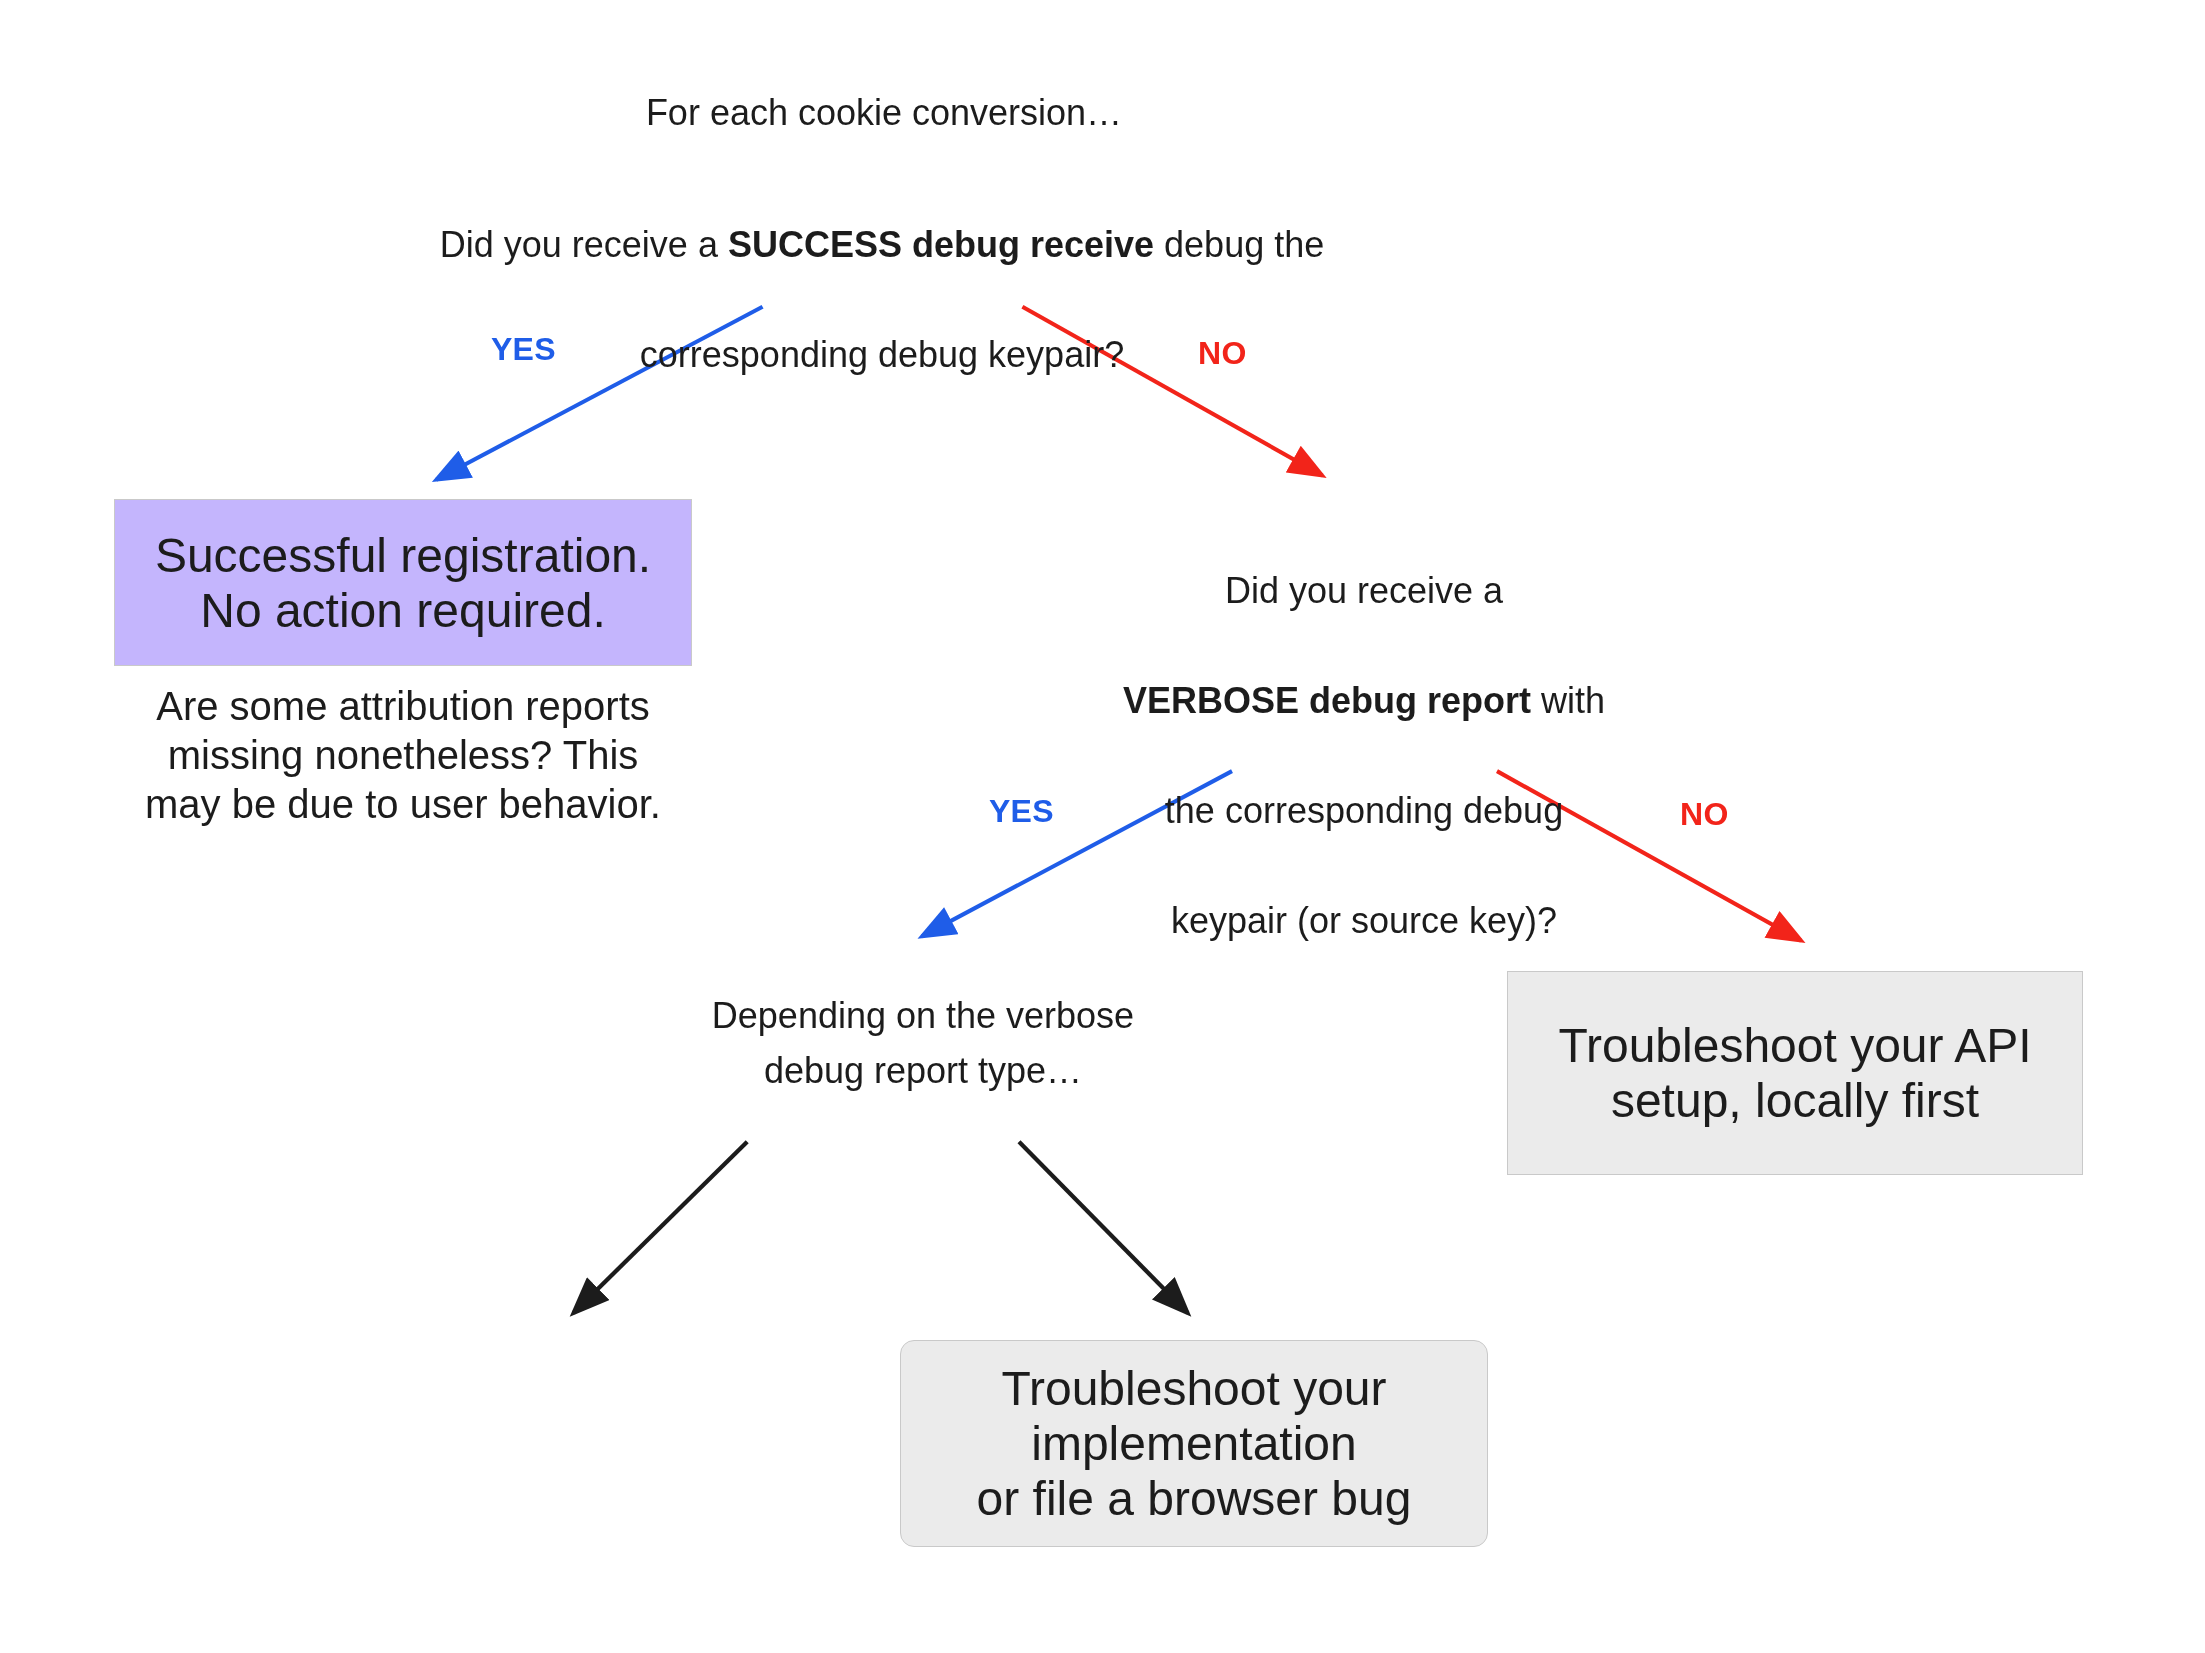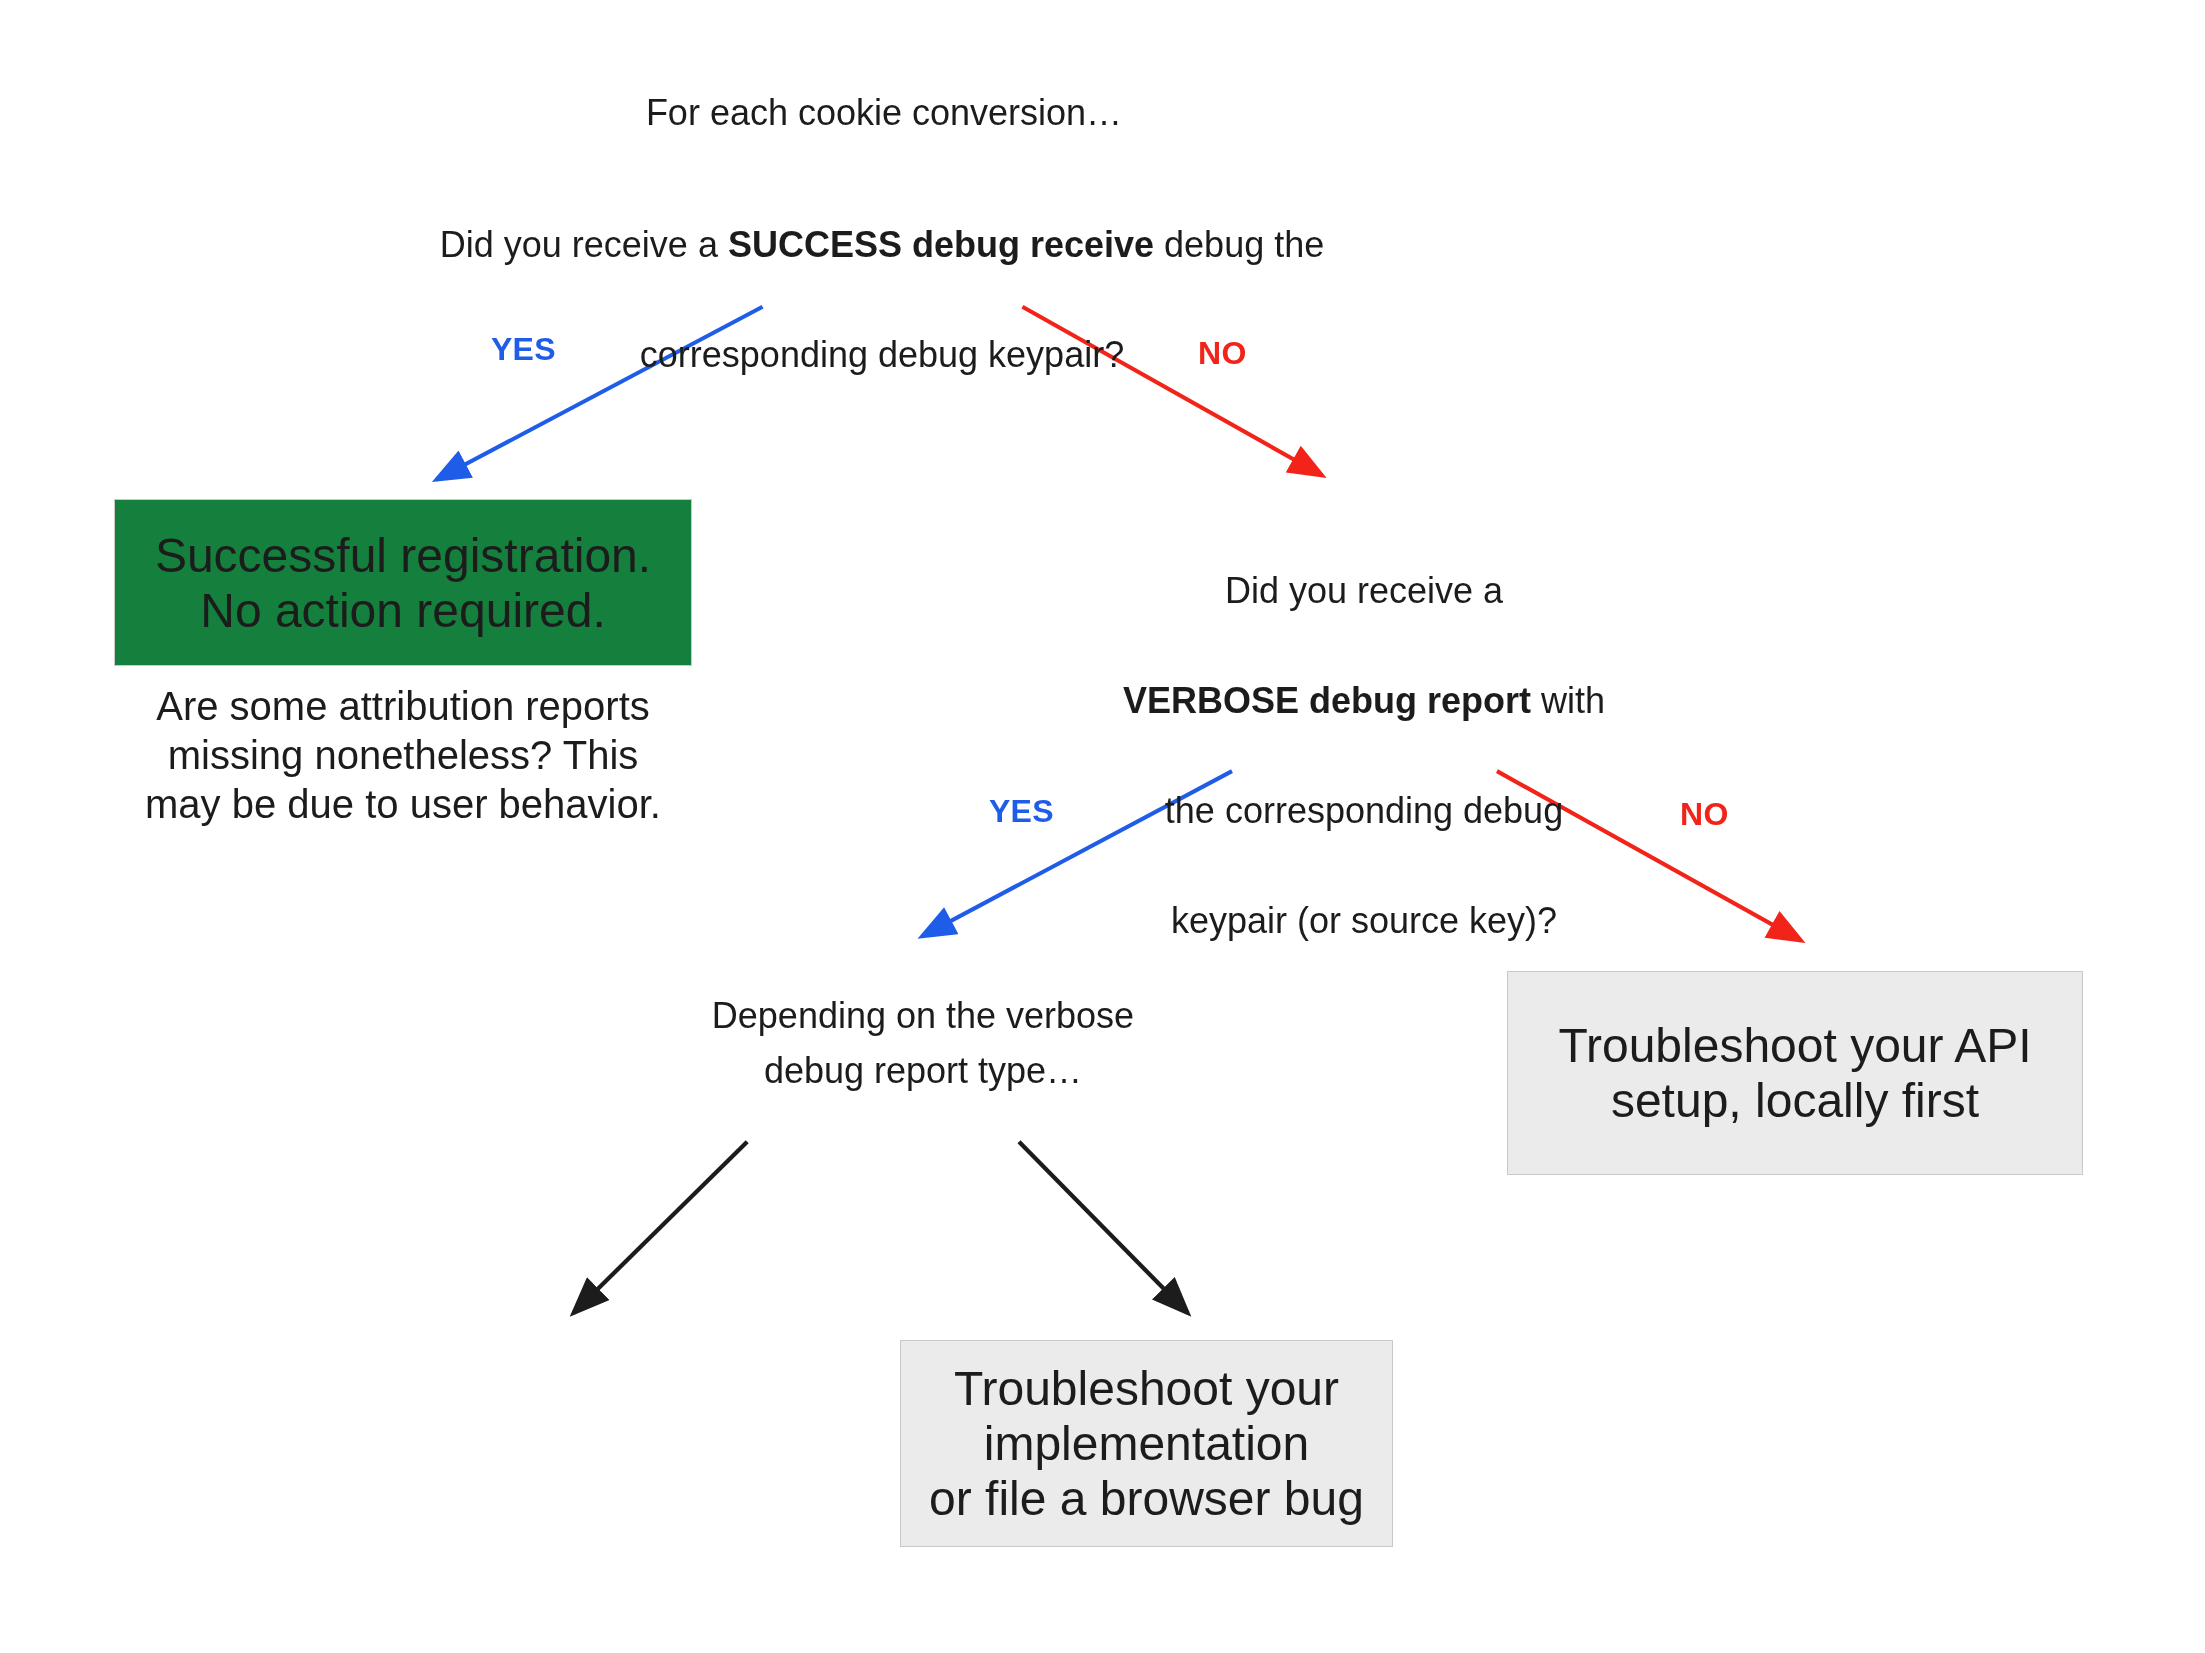--- a/index.html
+++ b/index.html
@@ -83,21 +83,21 @@
   <div class="txt" style="left:330px; top:85px; width:1108px;">For each cookie conversion…</div>
 
   <div class="txt" style="left:328px; top:162px; width:1108px;">
     <span>Did you receive a </span><span class="b">SUCCESS debug receive</span><span> debug the</span><br>
     <span>corresponding debug keypair?</span>
   </div>
 
   <div class="lbl lbl-yes" style="left: 447px; top: 330px; width: 153px; color: rgb(31, 93, 232);">YES</div>
   <div class="lbl lbl-no" style="left: 1146px; top: 334px; width: 153px; color: rgb(242, 36, 26);">NO</div>
 
-  <div class="box" style="left: 114px; top: 499px; width: 578px; height: 167px; background: #15803d; border-color: rgb(201, 201, 201);">Successful registration.
+  <div class="box" style="left: 114px; top: 499px; width: 578px; height: 167px; background: #c4b5fd; border-color: rgb(201, 201, 201);">Successful registration.
 No action required.</div>
   <div class="txt note" style="left:96px; top:682px; width:614px;">Are some attribution reports
 missing nonetheless? This
 may be due to user behavior.</div>
 
   <div class="txt" style="left:1023px; top:508px; width:682px;">
     <span>Did you receive a</span><br>
     <span class="b">VERBOSE debug report</span><span> with</span><br>
     <span>the corresponding debug</span><br>
     <span>keypair (or source key)?</span>
@@ -105,18 +105,18 @@
 
   <div class="lbl lbl-yes" style="left: 945px; top: 792px; width: 153px; color: rgb(31, 93, 232);">YES</div>
   <div class="lbl lbl-no" style="left: 1628px; top: 795px; width: 153px; color: rgb(242, 36, 26);">NO</div>
 
   <div class="txt" style="left:625px; top:988px; width:596px;">Depending on the verbose
 debug report type…</div>
 
   <div class="box" style="left: 1507px; top: 971px; width: 576px; height: 204px; background: rgb(235, 235, 235); border-color: rgb(201, 201, 201);">Troubleshoot your API
 setup, locally first</div>
 
-  <div class="box" style="left: 900px; top: 1340px; width: 493px; height: 207px; background: rgb(235, 235, 235); border-color: rgb(201, 201, 201);">Troubleshoot your
+  <div class="box" style="left: 900px; top: 1340px; width: 588px; height: 207px; background: rgb(235, 235, 235); border-color: rgb(201, 201, 201); border-radius: 14px;">Troubleshoot your
 implementation
 or file a browser bug</div>
 
 </div>
 
 
 </body></html>

